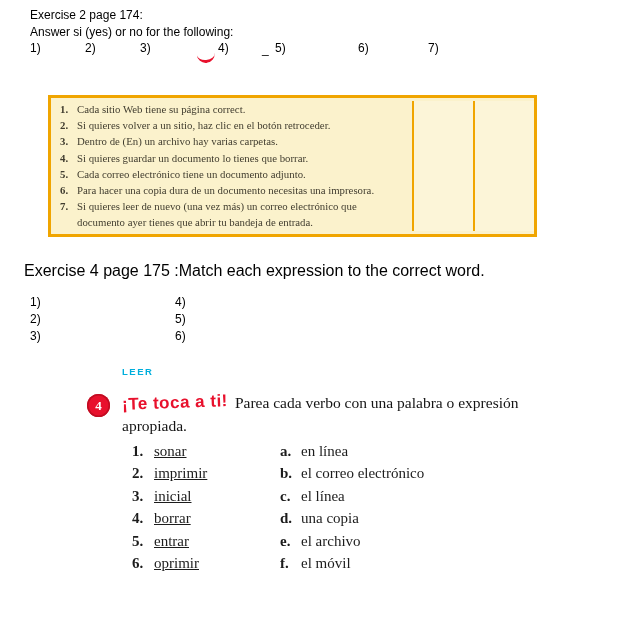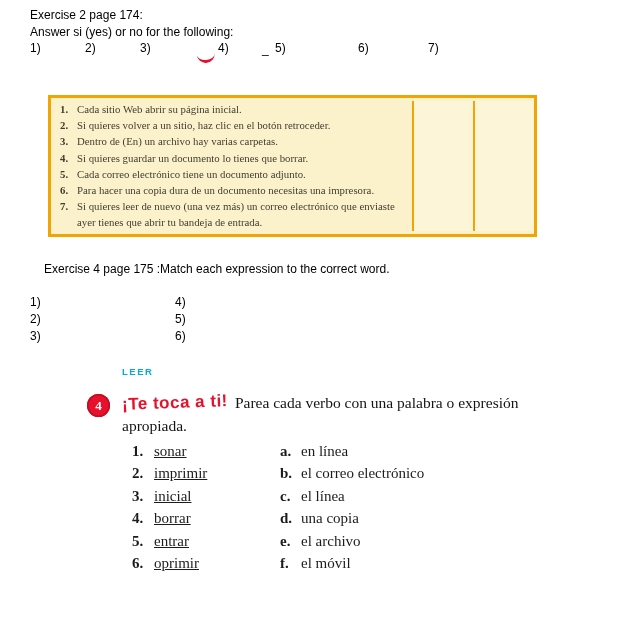--- a/index.html
+++ b/index.html
@@ -30,21 +30,21 @@
              border:3px solid #f0a500;background:#fbf2cc;padding:3px 0;}
   .trow{display:flex;align-items:stretch;}
   .stmt{width:362px;box-sizing:border-box;display:flex;padding:0 6px 0 9px;
         font-family:"Liberation Serif","DejaVu Serif",serif;font-size:10.8px;
         line-height:16.2px;color:#413d2f;}
   .stmt .num{width:17px;font-weight:bold;flex:none;}
   .stmt .txt{flex:1;}
   .acell{width:59px;flex:none;border-left:2px solid #f0a500;background:#fcf5d8;}
 
   
-  .ex4-title{position:absolute;left:44px;top:262px;font-size:12px;}
+  .ex4-title{position:absolute;left:24px;top:262px;font-size:16px;}
   .ex4-slots{position:absolute;left:0;top:0;font-size:12px;}
   .ex4-slots .slot{position:absolute;}
   .e41{left:30px;top:295px}.e42{left:30px;top:312px}.e43{left:30px;top:329px}
   .e44{left:175px;top:295px}.e45{left:175px;top:312px}.e46{left:175px;top:329px}
 
   
   .leer{position:absolute;left:122px;top:366px;font-size:9.5px;font-weight:bold;
         letter-spacing:1.5px;color:#00aedc;}
   .badge{position:absolute;left:87px;top:394px;width:23px;height:23px;border-radius:50%;
          background:#e8112d;box-shadow:inset 0 0 0 1.5px #c00d22;
@@ -86,21 +86,21 @@
 
   <div class="sino-header">
     <div class="hcell">sí</div>
     <div class="hcell">no</div>
   </div>
 
   <div class="ex2-table">
     <div class="trow">
       <div class="stmt">
           <span class="num">1.</span>
-          <span class="txt">Cada sitio Web abrir su página inicial.</span>
+          <span class="txt">Cada sitio Web tiene su página correct.</span>
         </div>
       <div class="acell"></div>
       <div class="acell"></div>
     </div>
     <div class="trow">
       <div class="stmt">
           <span class="num">2.</span>
           <span class="txt">Si quieres volver a un sitio, haz clic en el botón retroceder.</span>
         </div>
       <div class="acell"></div>
@@ -134,21 +134,21 @@
       <div class="stmt">
           <span class="num">6.</span>
           <span class="txt">Para hacer una copia dura de un documento necesitas una impresora.</span>
         </div>
       <div class="acell"></div>
       <div class="acell"></div>
     </div>
     <div class="trow">
       <div class="stmt">
           <span class="num">7.</span>
-          <span class="txt">Si quieres leer de nuevo (una vez más) un correo electrónico que enviaste ayer tienes que abrir tu bandeja de entrada.</span>
+          <span class="txt">Si quieres leer de nuevo (una vez más) un correo electrónico que documento ayer tienes que abrir tu bandeja de entrada.</span>
         </div>
       <div class="acell"></div>
       <div class="acell"></div>
     </div>
   </div>
 
   <div class="ex4-title">Exercise 4 page 175 :Match each expression  to the correct word.</div>
 
   <div class="ex4-slots">
     <span class="slot e41">1)</span>

